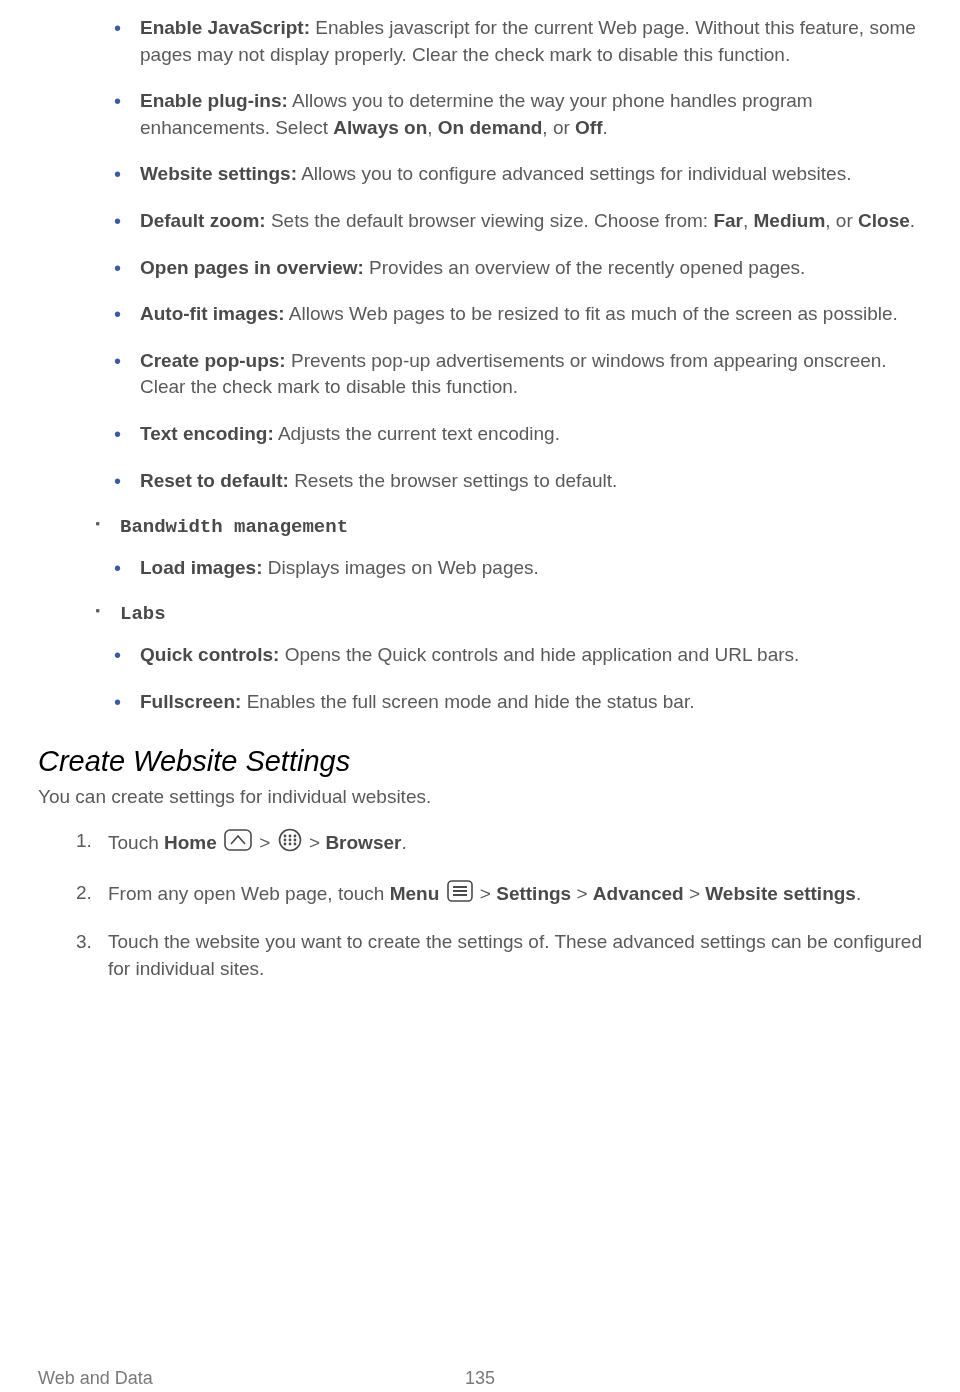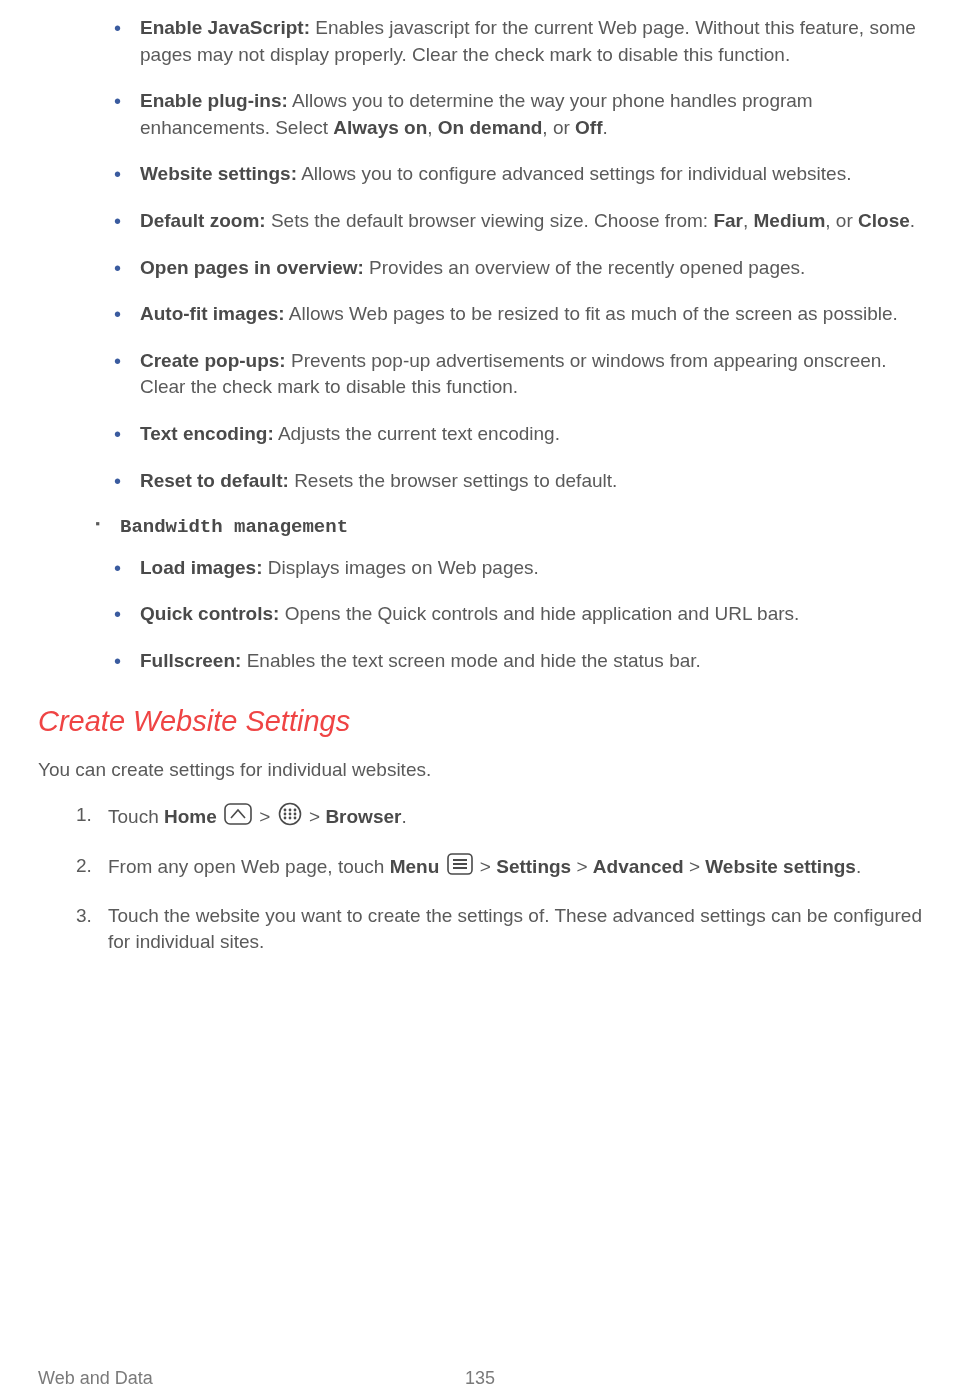--- a/index.html
+++ b/index.html
@@ -48,23 +48,23 @@
     position: absolute;
     left: 38px;
     top: 0;
     color: #5a5a5a;
   }
   .bold { font-weight: bold; color: #4a4a4a; }
   h2.section {
     font-family: Arial, Helvetica, sans-serif;
     font-style: italic;
     font-weight: normal;
-    color: #ef4444;
+    color: #000000;
     font-size: 29px;
-    margin: 26px 0 16px 0;
+    margin: 26px 0 2px 0;
     padding: 0;
   }
   .intro { margin: 0 0 18px 0; }
   .icon {
     display: inline-block;
     vertical-align: middle;
     margin: 0 2px;
   }
   .footer {
     position: absolute;
@@ -96,23 +96,28 @@
 
   <ul class="outer-list">
     <li>
       <span class="bold">Bandwidth management</span>
     </li>
   </ul>
   <ul class="inner-list">
     <li><span class="bold">Load images:</span><span> Displays images on Web pages.</span></li>
   </ul>
 
+  <ul class="outer-list">
+    <li>
+      <span class="bold">Labs</span>
+    </li>
+  </ul>
   <ul class="inner-list">
     <li><span class="bold">Quick controls:</span><span> Opens the Quick controls and hide application and URL bars.</span></li>
-    <li><span class="bold">Fullscreen:</span><span> Enables the text screen mode and hide the status bar.</span></li>
+    <li><span class="bold">Fullscreen:</span><span> Enables the full screen mode and hide the status bar.</span></li>
   </ul>
 
   <h2 class="section">Create Website Settings</h2>
   <p class="intro">You can create settings for individual websites.</p>
 
   <ol class="steps">
     <li>
       <span>Touch </span><span class="bold">Home</span>
       <span class="icon">
         <svg width="28" height="22" viewBox="0 0 28 22">

